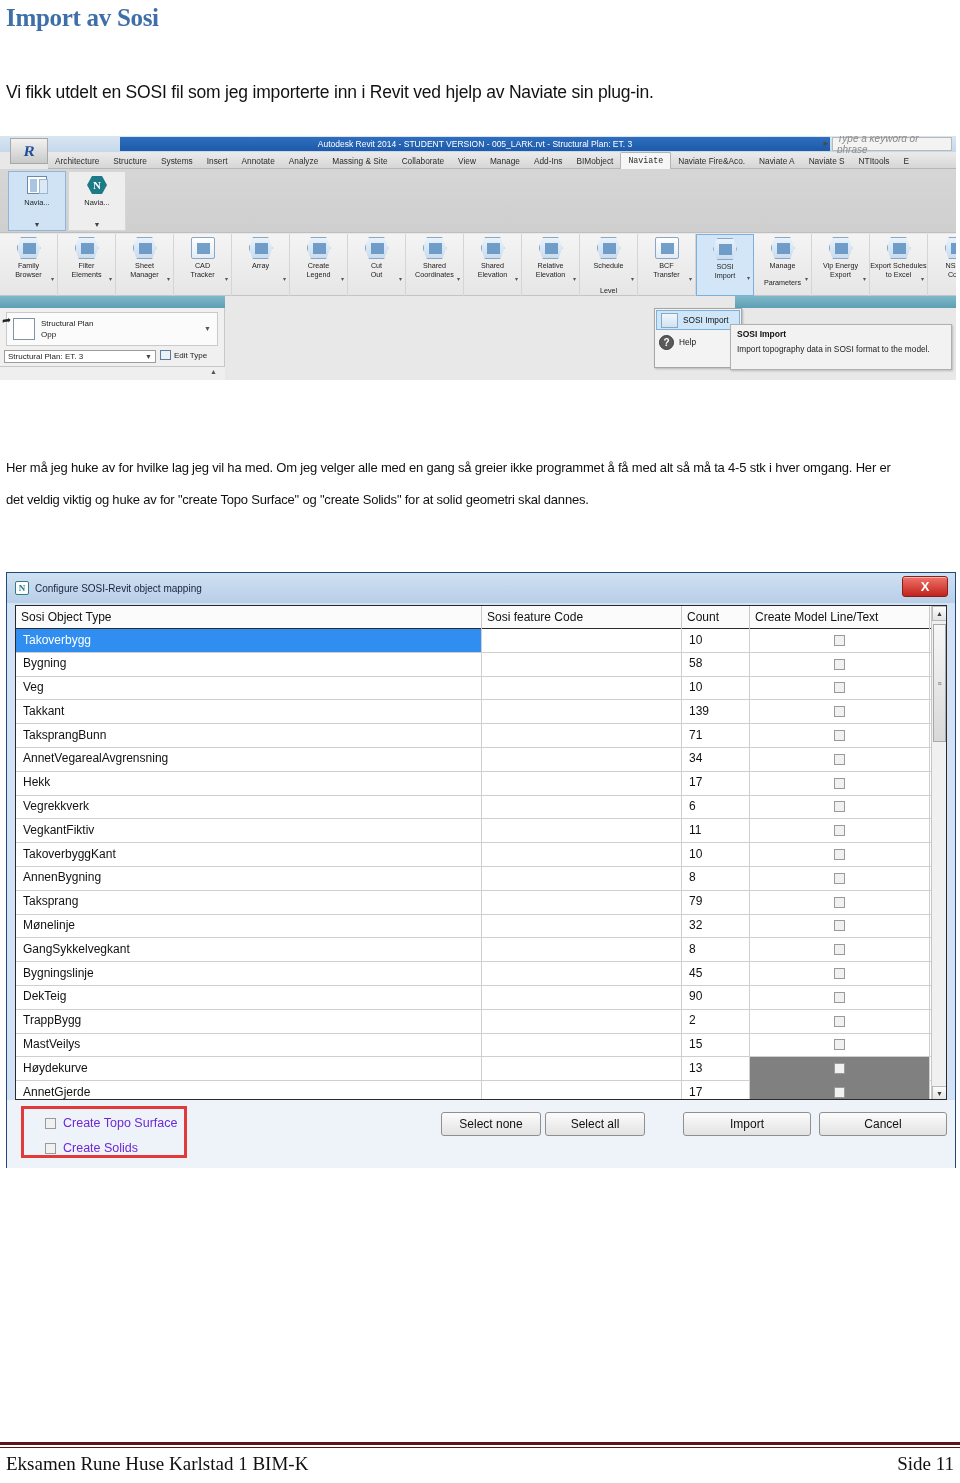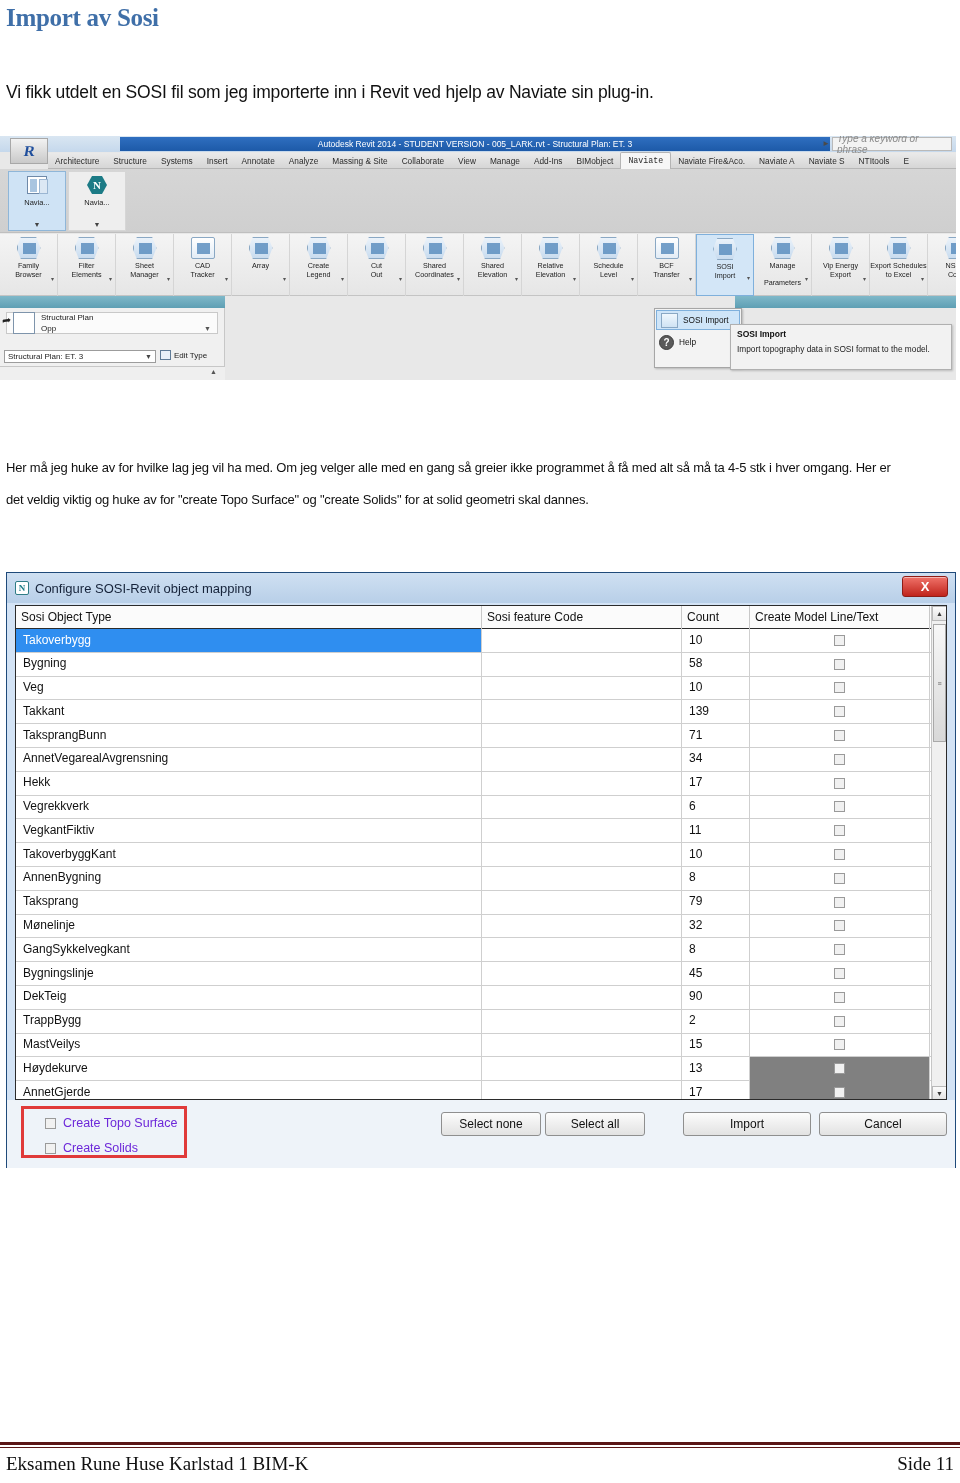--- a/index.html
+++ b/index.html
@@ -200,21 +200,21 @@
     position:absolute; left:735px; top:160px; width:221px; height:12px;
     background:linear-gradient(#7fb8c9,#5e9fb4);
   }
 
   
   .props{
     position:absolute; left:0px; top:172px; width:225px; height:72px;
     background:#f0f0f0; border-right:1px solid #c7c7c7;
   }
   .props-type{
-    position:absolute; left:6px; top:4px; width:212px; height:22px;
+    position:absolute; left:6px; top:4px; width:212px; height:34px;
     background:#fbfbfb; border:1px solid #c9c9c9;
     display:flex; align-items:center;
   }
   .props-type .picon{
     width:22px; height:22px; margin:0 6px;
     background:#ffffff; border:1px solid #7e94ab;
   }
   .props-type .ptxt{ font-size:8px; line-height:11px; color:#1a1a1a; }
   .props-type .pcaret{ position:absolute; right:6px; top:12px; font-size:7px; color:#555; }
   .props-combo{
@@ -289,21 +289,21 @@
     background:linear-gradient(#cfe0f2,#b8cfe8);
     display:flex; align-items:center; padding-left:8px; gap:6px;
   }
   .dlg-ic{
     width:14px; height:14px; background:#ffffff;
     border:1px solid #2f7d86; border-radius:2px;
     color:#1c7b86; font-size:9px; font-weight:bold;
     display:flex; align-items:center; justify-content:center;
     font-family:"Liberation Serif", serif;
   }
-  .dlg-title .t{ font-size:13px; color:#16233a; }
+  .dlg-title .t{ font-size:10px; color:#16233a; }
   .dlg-close{
     position:absolute; right:7px; top:3px; width:46px; height:21px;
     background:linear-gradient(#f0736a,#c0241c);
     border:1px solid #8d1d17; border-radius:3px;
     color:#fff; font-size:13px; font-weight:bold;
     display:flex; align-items:center; justify-content:center;
     box-shadow:inset 0 1px 0 rgba(255,255,255,.5);
   }
 
   .grid-wrap{
@@ -512,21 +512,21 @@
         </span>
         <span class="tlbl">Relative</span>
         <span class="tlbl" style="margin-top: 0px;">Elevation</span>
         <span class="tcaret">▾</span>
       </div>
       <div class="tool">
         <span class="ticon">
           <i></i>
         </span>
         <span class="tlbl">Schedule</span>
-        <span class="tlbl" style="margin-top: 0px;">Level</span>
+        <span class="tlbl" style="margin-top: 16px;">Level</span>
         <span class="tcaret">▾</span>
       </div>
       <div class="tool">
         <span class="ticon box">
           <i></i>
         </span>
         <span class="tlbl">BCF</span>
         <span class="tlbl" style="margin-top: 0px;">Transfer</span>
         <span class="tcaret">▾</span>
       </div>

